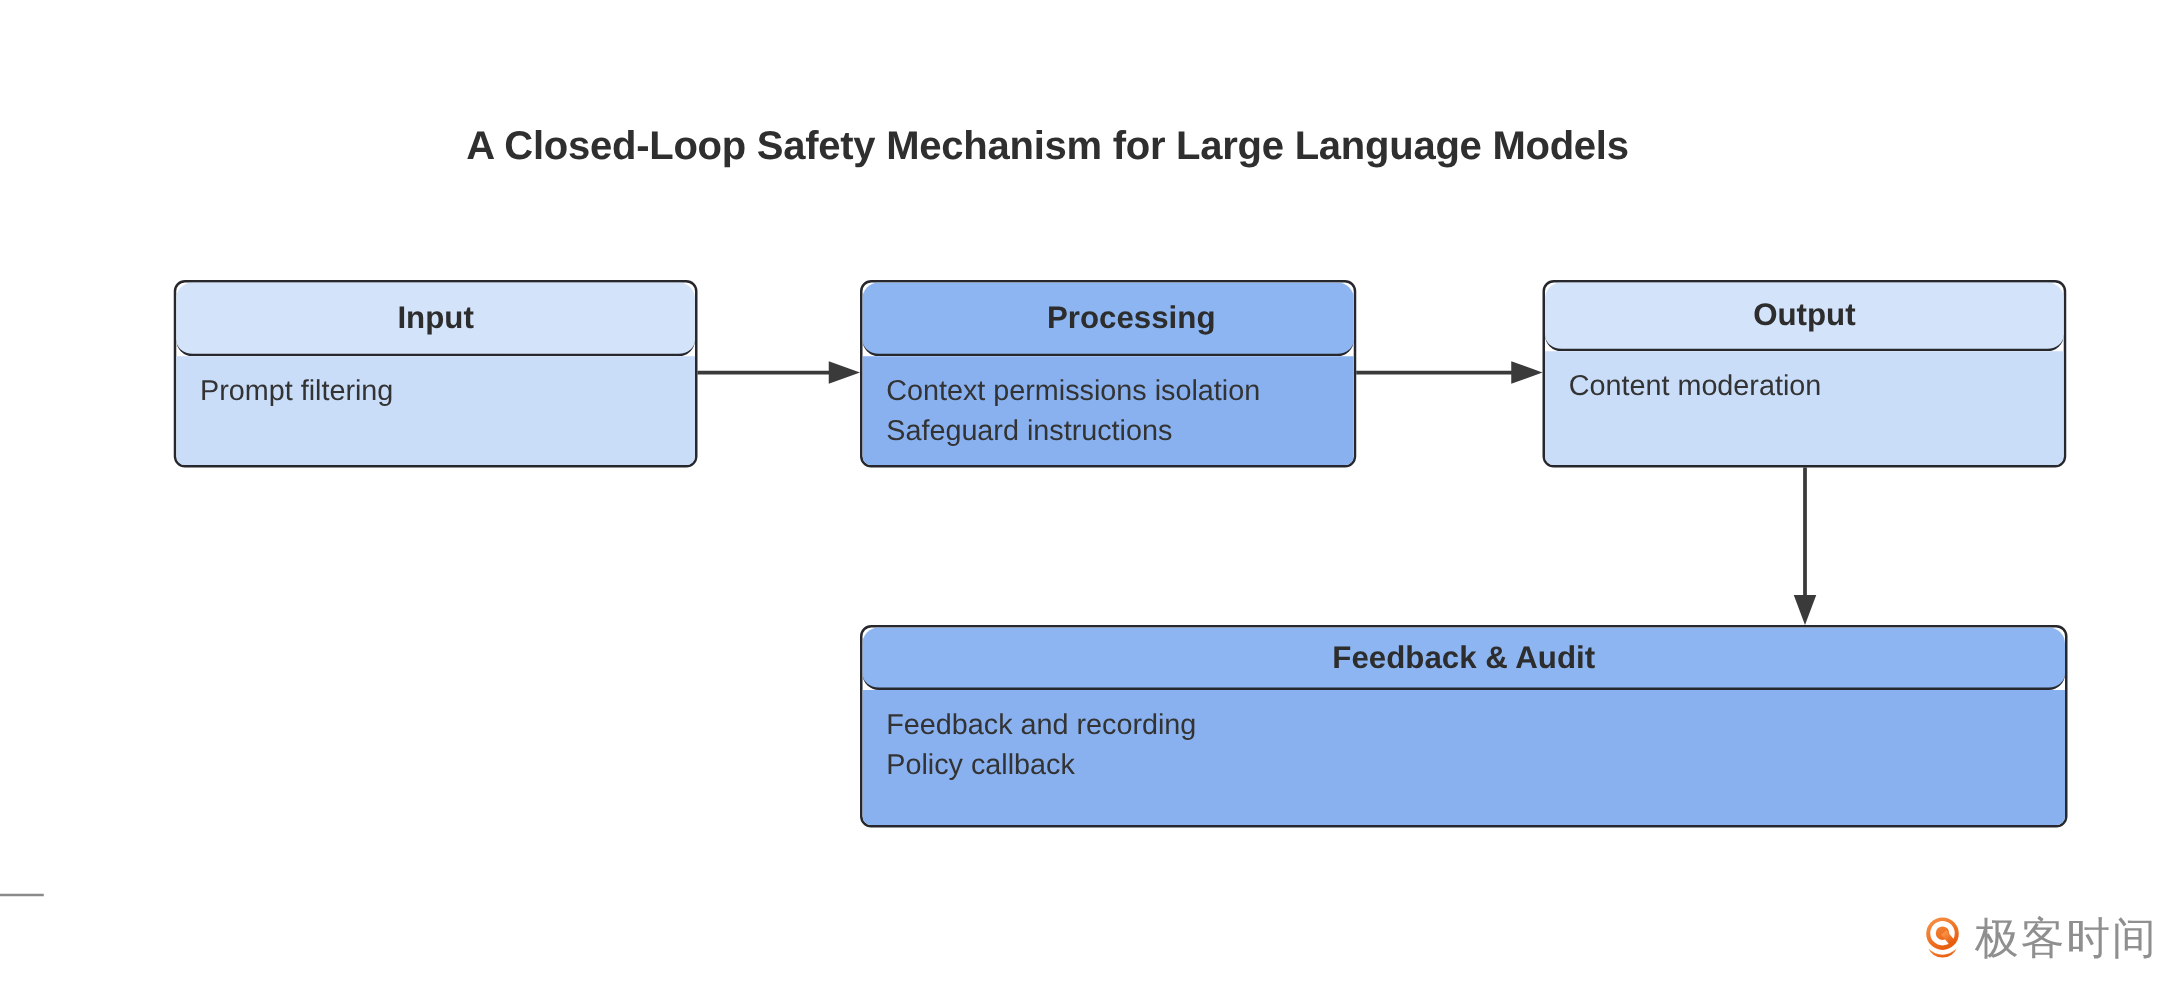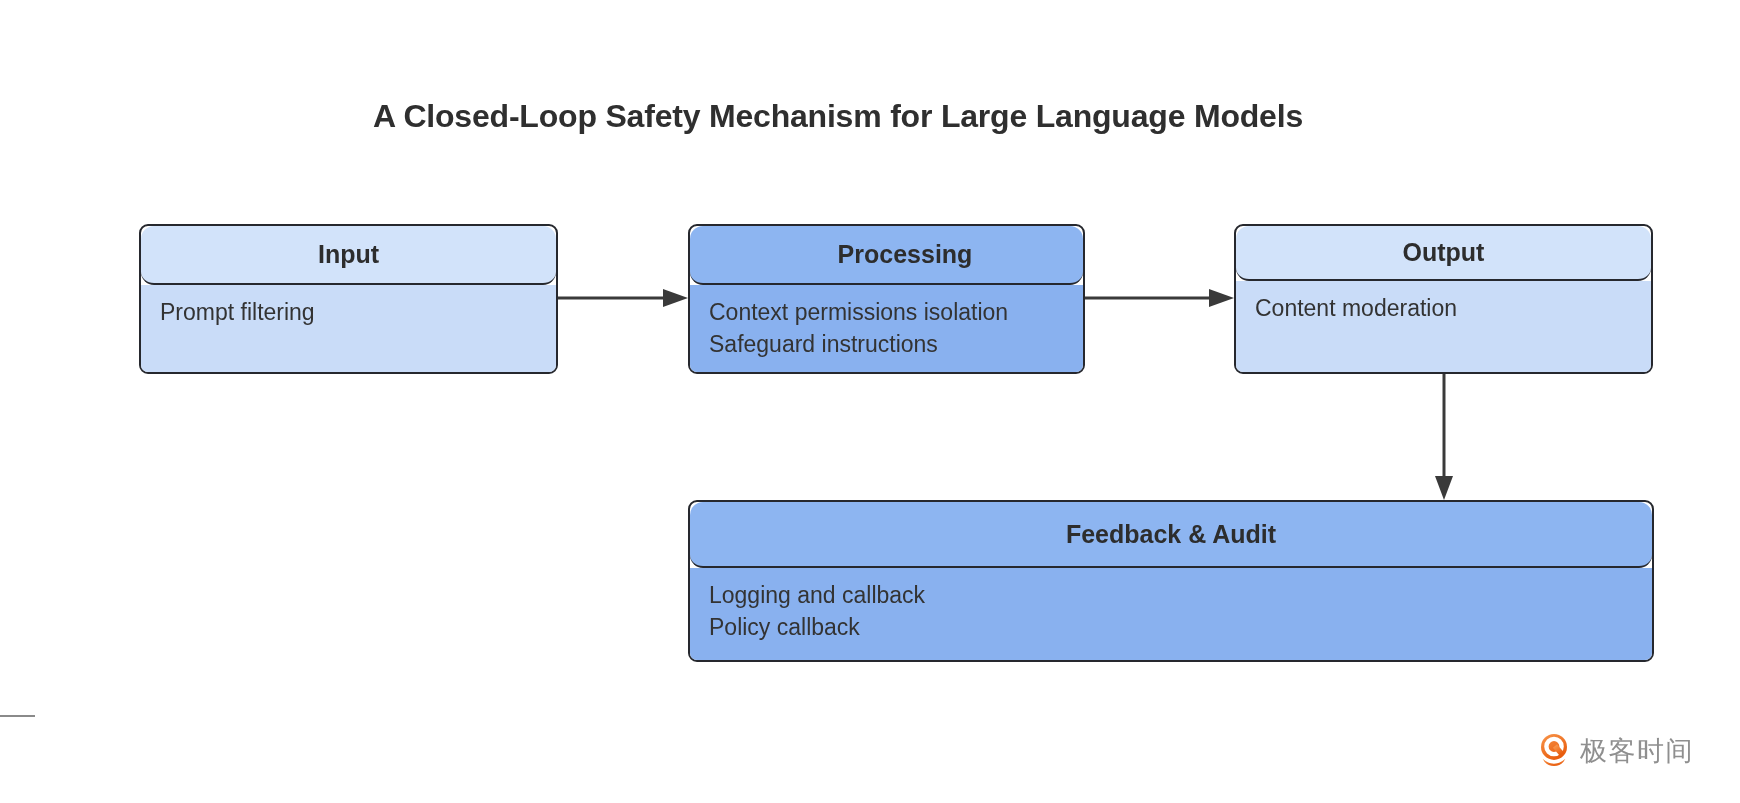--- a/index.html
+++ b/index.html
@@ -38,27 +38,27 @@
   .node.dark .hd{background:var(--dark-header);}
   .node.dark .bd{background:var(--dark-body);height:100%;}
 
   .node-input{left:139px;top:224px;width:419px;height:150px;}
   .node-input .hd{height:59px;}
   .node-processing{left:688px;top:224px;width:397px;height:150px;}
   .node-processing .hd{height:59px;padding-left:37px;}
   .node-output{left:1234px;top:224px;width:419px;height:150px;}
   .node-output .hd{height:55px;}
   .node-feedback{left:688px;top:500px;width:966px;height:162px;}
-  .node-feedback .hd{height:66px;text-align:center;}
+  .node-feedback .hd{height:50px;text-align:center;}
 
   .page-tick{position:absolute;left:0;top:715px;width:35px;height:2px;background:#8a8a8a;}
 
   .logo{position:absolute;left:1536px;top:731px;display:flex;align-items:center;}
   .logo .logo-text{
-    margin-left:7px;font-size:27px;font-weight:500;color:var(--logo-text);
+    margin-left:7px;font-size:35px;font-weight:500;color:var(--logo-text);
     letter-spacing:1.5px;line-height:40px;white-space:nowrap;
   }
 </style>
 </head>
 <body>
 
 <div class="canvas">
 
   <div class="title">A Closed-Loop Safety Mechanism for Large Language Models</div>
 
@@ -95,21 +95,21 @@
   <div class="node light node-output">
     <div class="hd">Output</div>
     <div class="bd">
       <div>Content moderation</div>
     </div>
   </div>
 
   <div class="node dark node-feedback">
     <div class="hd">Feedback &amp; Audit</div>
     <div class="bd">
-      <div>Logging and callback</div>
+      <div>Feedback and recording</div>
       <div>Policy callback</div>
     </div>
   </div>
 
   <div class="page-tick"></div>
 
   <div class="logo">
     <svg width="37" height="40" viewBox="0 0 37 37">
       <defs>
         <linearGradient id="og" x1="0" y1="0" x2="0.6" y2="1">

